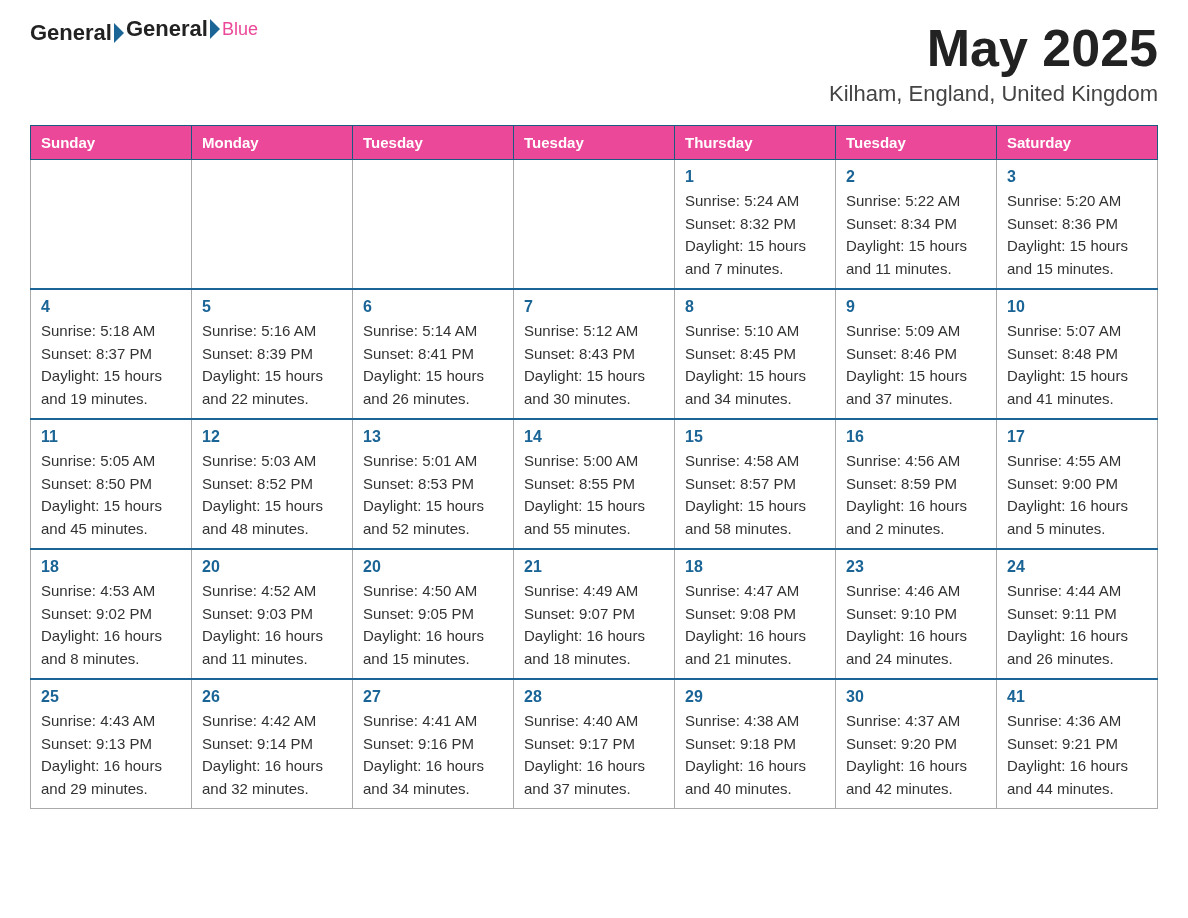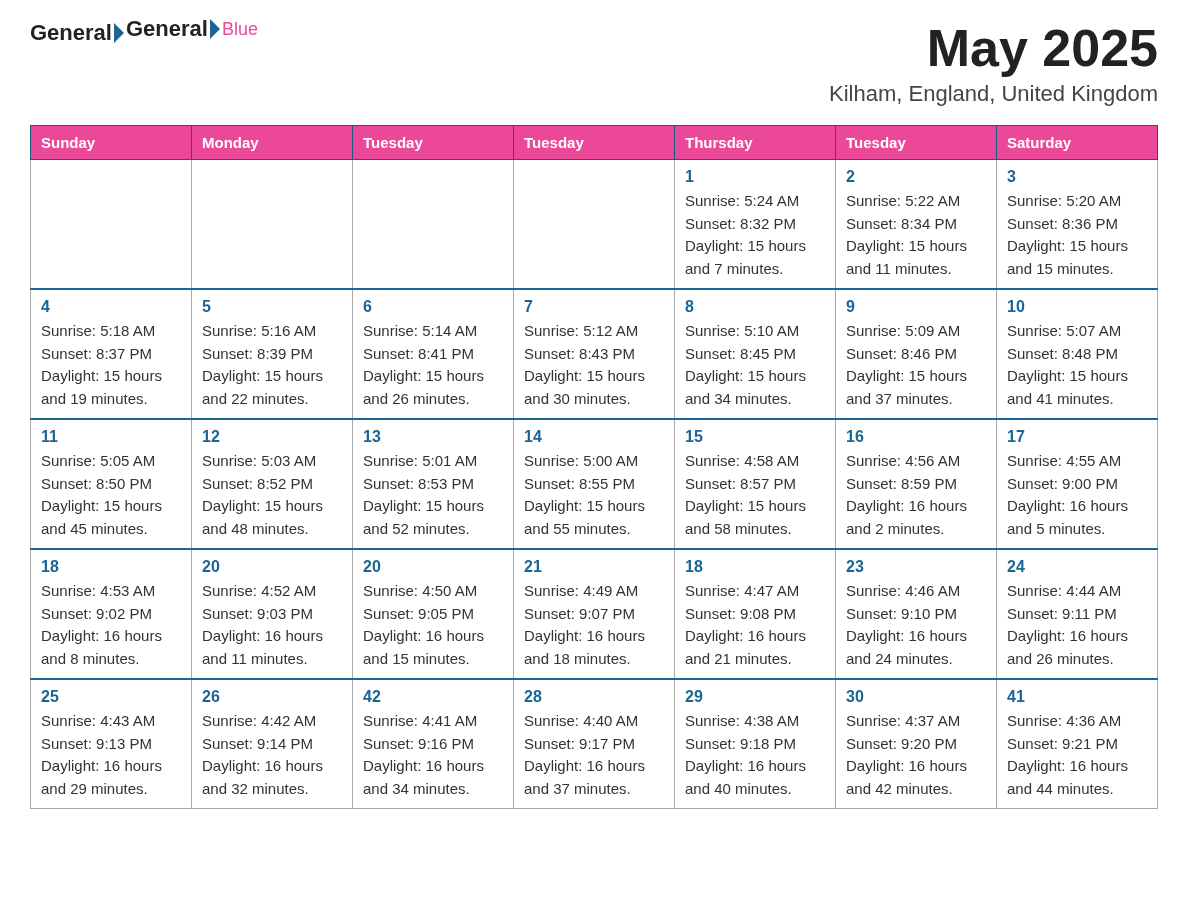--- a/index.html
+++ b/index.html
@@ -236,21 +236,21 @@
       <tr>
         <td>
           <span class="day-num">25</span>
           <div class="day-info">Sunrise: 4:43 AM<br>Sunset: 9:13 PM<br>Daylight: 16 hours and 29 minutes.</div>
         </td>
         <td>
           <span class="day-num">26</span>
           <div class="day-info">Sunrise: 4:42 AM<br>Sunset: 9:14 PM<br>Daylight: 16 hours and 32 minutes.</div>
         </td>
         <td>
-          <span class="day-num">42</span>
+          <span class="day-num">27</span>
           <div class="day-info">Sunrise: 4:41 AM<br>Sunset: 9:16 PM<br>Daylight: 16 hours and 34 minutes.</div>
         </td>
         <td>
           <span class="day-num">28</span>
           <div class="day-info">Sunrise: 4:40 AM<br>Sunset: 9:17 PM<br>Daylight: 16 hours and 37 minutes.</div>
         </td>
         <td>
           <span class="day-num">29</span>
           <div class="day-info">Sunrise: 4:38 AM<br>Sunset: 9:18 PM<br>Daylight: 16 hours and 40 minutes.</div>
         </td>

